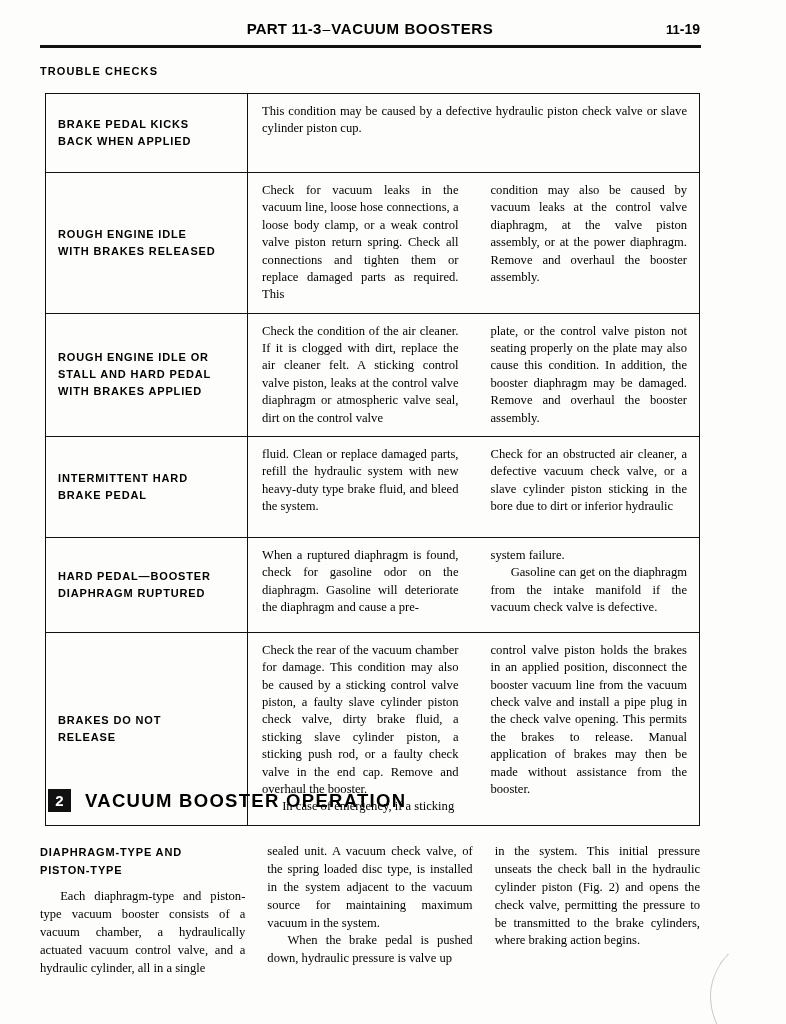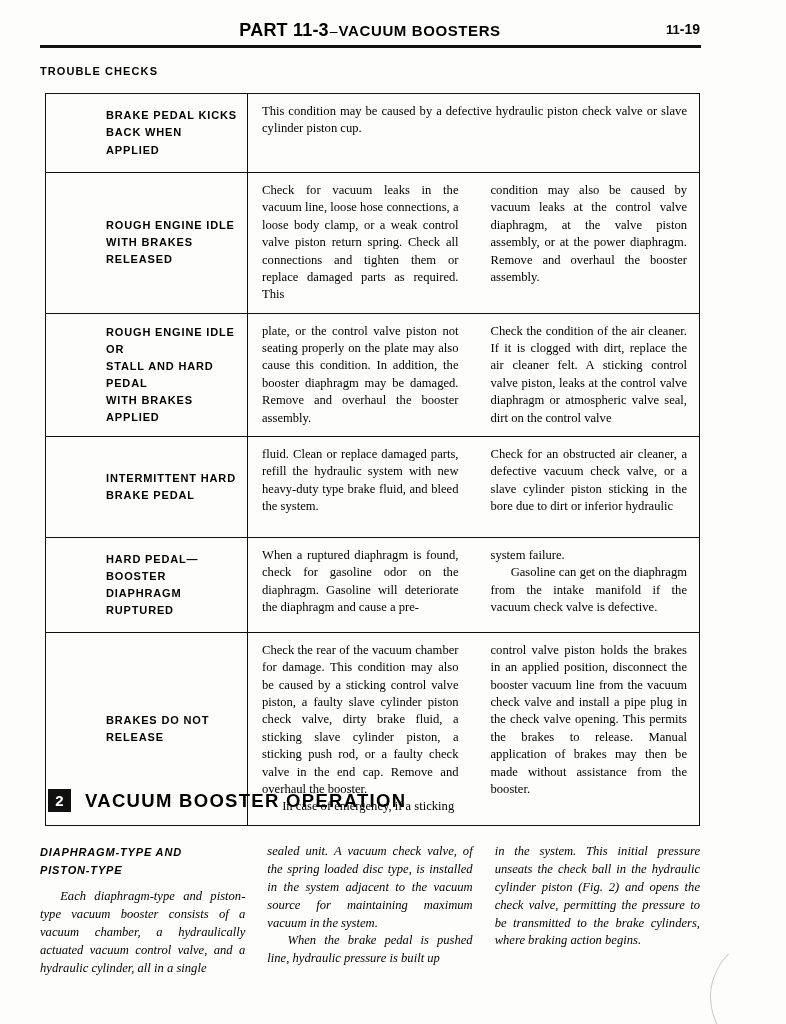--- a/index.html
+++ b/index.html
@@ -35,21 +35,21 @@
     position: absolute;
     left: 0;
     right: 0;
     top: 0;
     text-align: center;
     font-family: "Liberation Sans", "DejaVu Sans", sans-serif;
     font-weight: bold;
     white-space: nowrap;
   }
   .header-title .part-label {
-    font-size: 18px;
+    font-size: 15px;
     letter-spacing: 0.2px;
   }
   .header-title .part-dash {
     font-size: 14px;
     font-weight: normal;
     padding: 0 1px;
   }
   .header-title .part-subject {
     font-size: 15px;
     letter-spacing: 0.6px;
@@ -110,21 +110,20 @@
     align-items: center;
     padding: 6px 10px 6px 12px;
   }
   .tc-symptom-text {
     font-family: "Liberation Sans", "DejaVu Sans", sans-serif;
     font-weight: bold;
     font-size: 11px;
     line-height: 1.55;
     letter-spacing: 0.85px;
     white-space: pre-line;
-    margin-left: 48px;
   }
 
   .tc-remedy {
     flex: 1 1 auto;
     box-sizing: border-box;
     padding: 9px 12px 9px 14px;
     display: flex;
     gap: 32px;
   }
   .tc-col {
@@ -177,21 +176,20 @@
   }
 
   
   .body-columns {
     position: absolute;
     left: 40px;
     top: 843px;
     width: 660px;
     display: flex;
     gap: 22px;
-    font-style: italic;
   }
   .body-col {
     flex: 1 1 0;
     font-size: 12.6px;
     line-height: 1.42;
     text-align: justify;
     text-align-last: left;
   }
   .body-col .sub-head {
     font-family: "Liberation Sans", "DejaVu Sans", sans-serif;
@@ -276,24 +274,24 @@
     </div>
 
     <div class="tc-row row-h3">
       <div class="tc-symptom">
         <span class="tc-symptom-text">ROUGH ENGINE IDLE OR
 STALL AND HARD PEDAL
 WITH BRAKES APPLIED</span>
       </div>
       <div class="tc-remedy">
         <div class="tc-col">
+          <p>Check the condition of the air cleaner. If it is clogged with dirt, replace the air cleaner felt. A sticking control valve piston, leaks at the control valve diaphragm or atmospheric valve seal, dirt on the control valve</p>
+        </div>
+        <div class="tc-col">
           <p>plate, or the control valve piston not seating properly on the plate may also cause this condition. In addition, the booster diaphragm may be damaged. Remove and overhaul the booster assembly.</p>
-        </div>
-        <div class="tc-col">
-          <p>Check the condition of the air cleaner. If it is clogged with dirt, replace the air cleaner felt. A sticking control valve piston, leaks at the control valve diaphragm or atmospheric valve seal, dirt on the control valve</p>
         </div>
       </div>
     </div>
 
     <div class="tc-row row-h4">
       <div class="tc-symptom">
         <span class="tc-symptom-text">INTERMITTENT HARD
 BRAKE PEDAL</span>
       </div>
       <div class="tc-remedy">
@@ -346,21 +344,21 @@
   </div>
 
   <div class="body-columns">
     <div class="body-col">
       <div class="sub-head">DIAPHRAGM-TYPE AND
 PISTON-TYPE</div>
       <p>Each diaphragm-type and piston-type vacuum booster consists of a vacuum chamber, a hydraulically actuated vacuum control valve, and a hydraulic cylinder, all in a single</p>
     </div>
     <div class="body-col">
       <p class="flush">sealed unit. A vacuum check valve, of the spring loaded disc type, is installed in the system adjacent to the vacuum source for maintaining maximum vacuum in the system.</p>
-      <p>When the brake pedal is pushed line, hydraulic pressure is built up</p>
+      <p>When the brake pedal is pushed down, hydraulic pressure is valve up</p>
     </div>
     <div class="body-col">
       <p class="flush">in the system. This initial pressure unseats the check ball in the hydraulic cylinder piston (Fig. 2) and opens the check valve, permitting the pressure to be transmitted to the brake cylinders, where braking action begins.</p>
     </div>
   </div>
 
   <div class="page-curl"></div>
 
 </div>
 

